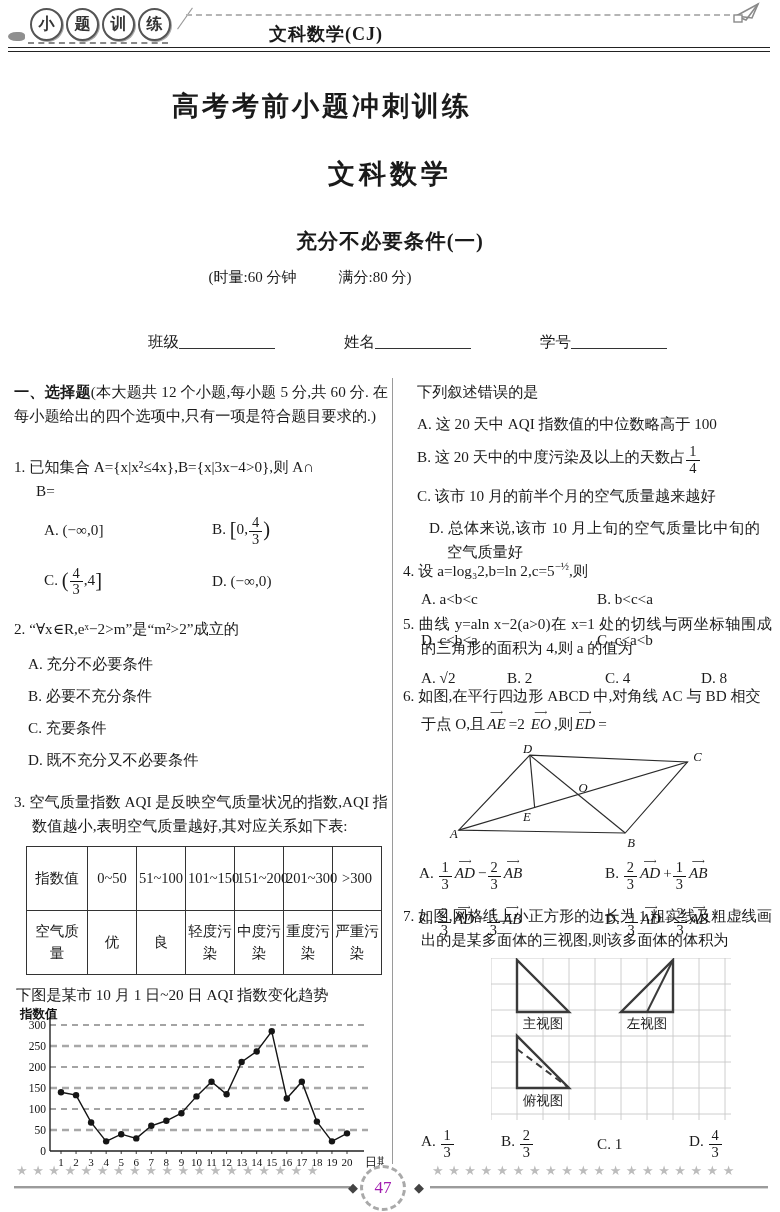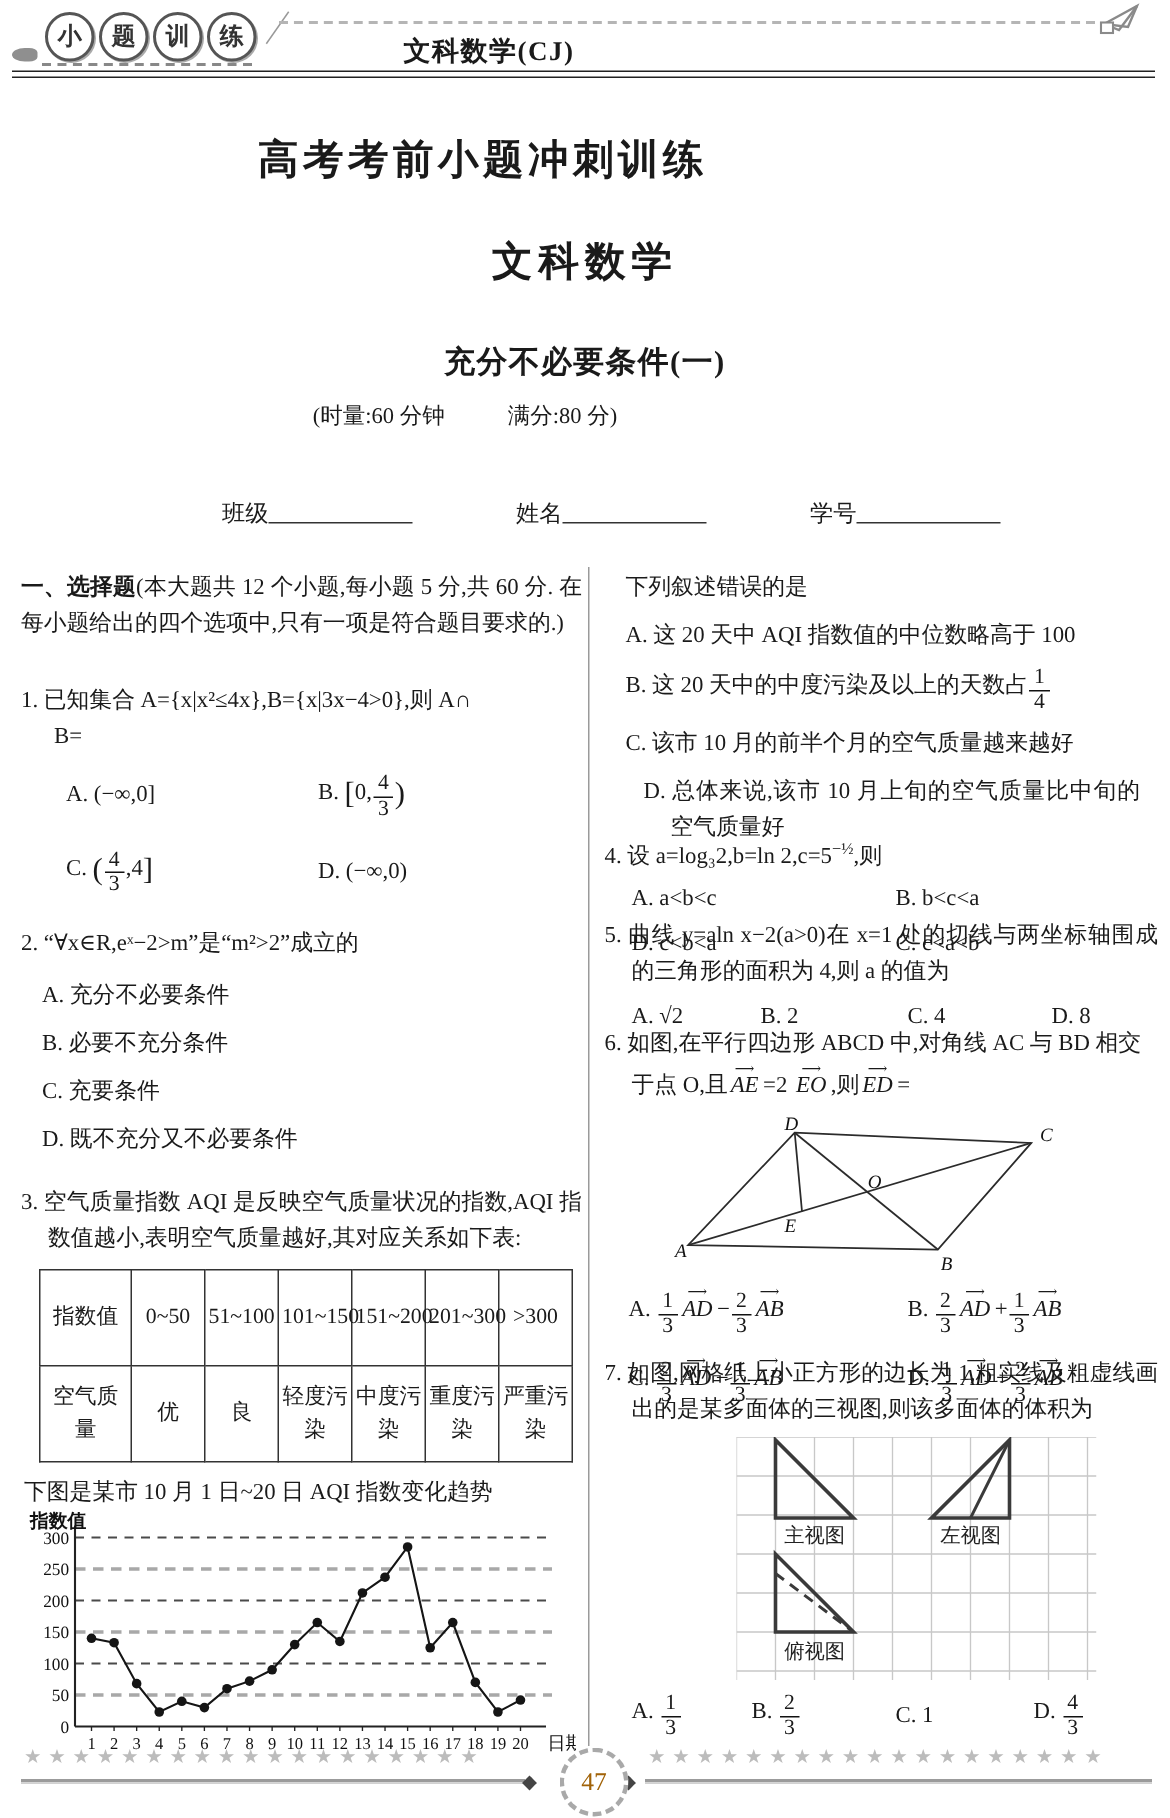--- a/index.html
+++ b/index.html
@@ -37,21 +37,21 @@
   #col-left{left:14px;width:374px;}
   #col-right{left:403px;width:369px;}
   .blk{position:absolute;left:0;width:100%;}
   .stem{margin:0;text-align:justify;}
   .hang{padding-left:18px;text-indent:-18px;}
   .cont-line{padding-left:22px;}
   .opt-line{margin:8px 0;padding-left:14px;}
   .opt-line2{margin:8px 12px;padding-left:32px;text-indent:-18px;text-align:justify;}
   .optgrid{display:grid;grid-template-columns:168px 1fr;padding-left:30px;row-gap:16px;align-items:center;margin-top:10px;}
   .optgrid4{display:grid;grid-template-columns:86px 98px 96px 1fr;padding-left:18px;margin-top:6px;}
-  .optgrid-q4{display:grid;grid-template-columns:176px 1fr;padding-left:18px;row-gap:6px;margin-top:4px;}
+  .optgrid-q4{display:grid;grid-template-columns:176px 1fr;padding-left:18px;row-gap:17px;margin-top:4px;}
   .optgrid-q6{display:grid;grid-template-columns:186px 1fr;padding-left:16px;row-gap:14px;align-items:center;margin-top:8px;}
   .optgrid-q7{display:grid;grid-template-columns:80px 96px 92px 1fr;padding-left:18px;margin-top:8px;align-items:center;}
 
   .frac{display:inline-block;text-align:center;vertical-align:-0.72em;line-height:1.08;font-size:0.95em;margin:0 1px;}
   .frac .num{display:block;border-bottom:1.3px solid #111;padding:0 3px;}
   .frac .den{display:block;padding:0 3px;}
   .sup{font-size:0.72em;vertical-align:0.55em;}
   .vec{position:relative;display:inline-block;font-style:italic;margin:0 3px 0 2px;}
   .vec::before{content:"\27F6";position:absolute;top:-0.8em;left:50%;transform:translateX(-50%);
       font-size:0.6em;font-style:normal;letter-spacing:0;}
@@ -65,22 +65,22 @@
   .caption{margin:8px 0 0 2px;text-align:justify;}
 
   
   .fig{display:block;}
   .fig text{font-family:"Liberation Serif","DejaVu Serif",serif;}
 
   
   .stars{position:absolute;top:1163px;font-size:13px;color:#bcbcbc;letter-spacing:4.5px;white-space:nowrap;}
   .f-line{position:absolute;top:1186px;height:2px;background:#9b9b9b;border-bottom:1px solid #d5d5d5;}
   .f-diamond{position:absolute;top:1180px;font-size:13px;color:#444;}
-  .f-circle{position:absolute;left:373px;top:1165px;width:40px;height:40px;border:3.5px dashed #a9a9a9;border-radius:50%;
-      display:flex;align-items:center;justify-content:center;font-size:17px;color:#a16207;background:#fff;}
+  .f-circle{position:absolute;left:360px;top:1165px;width:40px;height:40px;border:3.5px dashed #a9a9a9;border-radius:50%;
+      display:flex;align-items:center;justify-content:center;font-size:17px;color:#a21caf;background:#fff;}
 </style>
 </head>
 <body>
 
 <div id="page">
 
   <span class="pen-blob"></span>
   <div class="logo">
     <span class="logo-circle">小</span>
     <span class="logo-circle">题</span>

